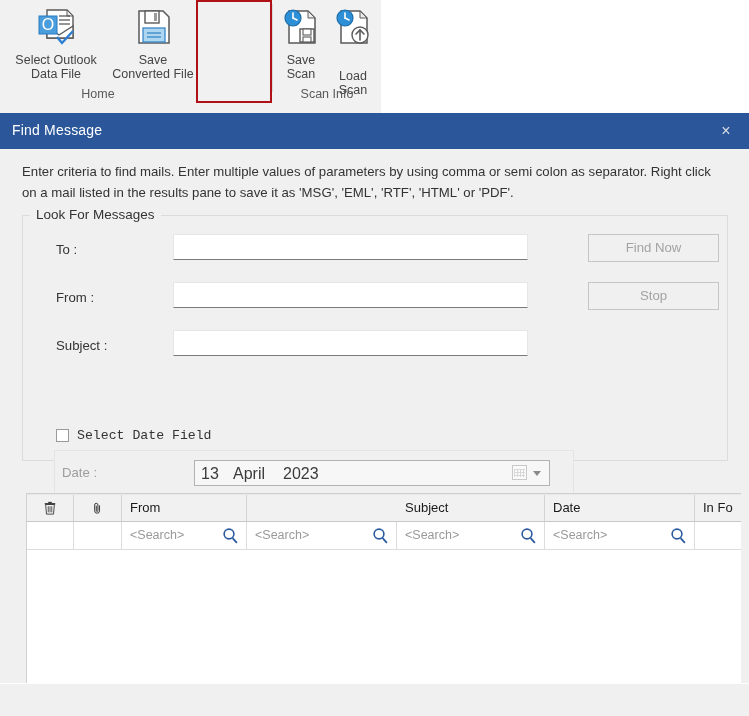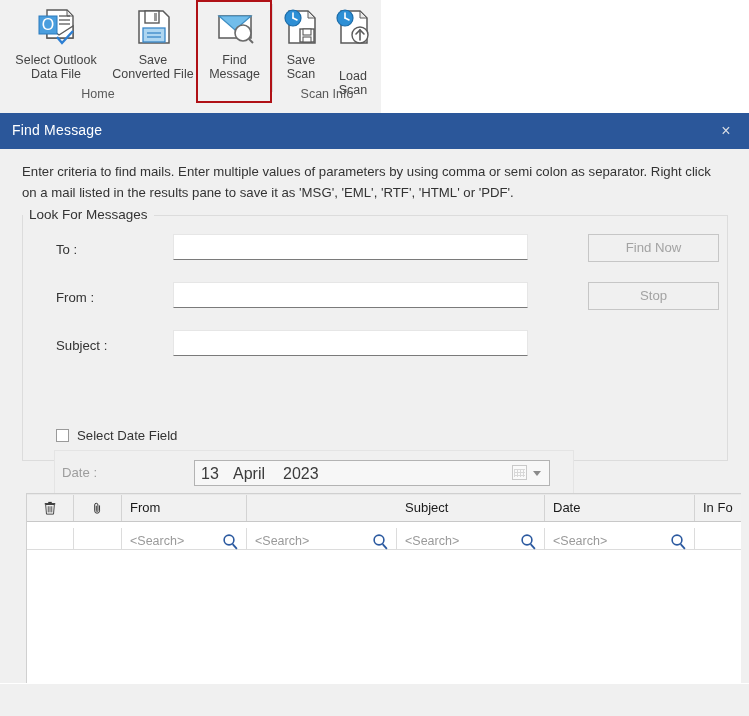--- a/index.html
+++ b/index.html
@@ -67,39 +67,39 @@
 
   
   .groupbox {
     position: absolute; left: 22px; top: 58px; width: 706px; height: 98px;
   }
   .gb-frame {
     position: absolute; left: 0; top: 8px; width: 706px; height: 246px;
     border: 1px solid #dcdcdc; box-sizing: border-box; background: transparent;
   }
   .gb-legend {
-    position: absolute; left: 1px; top: 0px; padding: 0 6px;
+    position: absolute; left: 8px; top: 0px; padding: 0 6px;
     background: #f0f0f0; font-size: 13.5px; color: #333;
   }
   .field-label {
     position: absolute; font-size: 13.2px; color: #333;
   }
   .field-input {
     position: absolute; width: 355px; height: 26px; background: #ffffff;
     border: 1px solid #e6e6e6; border-bottom: 1px solid #7a7a7a;
     box-sizing: border-box; font-family: "Liberation Sans", sans-serif;
     font-size: 13px; color: #222; padding: 0 5px; outline: none;
   }
   .btn {
     position: absolute; width: 131px; height: 28px; background: #f0f0f0;
     border: 1px solid #c6c6c6; box-sizing: border-box;
     font-family: "Liberation Sans", sans-serif; font-size: 13.2px;
     color: #a3a3a3; text-align: center; line-height: 26px; cursor: default;
   }
-  .chk-row { position: absolute; left: 34px; top: 221px; display: flex; align-items: center; }
+  .chk-row { position: absolute; left: 34px; top: 221px; display: flex; align-items: center; font-family: Liberation Mono, monospace; }
   .chk-box {
     width: 13px; height: 13px; background: #fff; border: 1px solid #9a9a9a;
     box-sizing: border-box; cursor: default;
   }
   .chk-label { margin-left: 8px; font-size: 13.2px; color: #333; }
 
   .date-panel {
     position: absolute; left: 32px; top: 243px; width: 520px; height: 46px;
     border: 1px solid #e4e4e4; box-sizing: border-box; background: #f0f0f0;
   }
@@ -142,21 +142,21 @@
     position: absolute; top: 0; height: 26px; line-height: 26px;
     font-size: 13px; color: #1a1a1a; padding-left: 8px; box-sizing: border-box;
     border-right: 1px solid #d3d3d3; overflow: hidden; white-space: nowrap;
   }
   .gh-cell.icon-cell { padding-left: 0; text-align: center; }
   .grid-filter {
     position: relative; height: 27px; background: #ffffff;
     border-bottom: 1px solid #dcdcdc;
   }
   .gf-cell {
-    position: absolute; top: 6px; height: 27px; line-height: 27px;
+    position: absolute; top: 0; height: 27px; line-height: 27px;
     box-sizing: border-box; border-right: 1px solid #dcdcdc; overflow: hidden; text-align: center;
   }
   .gf-text {
     position: absolute; left: 8px; top: 0; font-size: 12.5px; color: #9a9a9a;
   }
   .gf-search { position: absolute; right: 7px; top: 5px; width: 17px; height: 17px; }
   .grid-body { position: relative; height: 110px; background: #ffffff; }
   .grid-scroll-track {
     position: absolute; left: 0; bottom: 0; width: 721px; height: 22px;
     background: #f0f0f0; border-top: 1px solid #e4e4e4;
@@ -219,34 +219,20 @@
           </div>
           <div class="rb-label">Save
 Converted File</div>
         </div>
 
         <div class="rb-group-label">Home</div>
       </div>
 
       <div class="rb-group-sep" style="left:196px;"></div>
 
-      <div class="rb-group" style="left:197px; width:75px;">
-        <div class="rb-btn" style="left:0px; width:75px;">
-          <div class="rb-icon">
-            <svg viewBox="0 0 46 46" width="46" height="46">
-              <rect x="7" y="12" width="32" height="22" fill="#ffffff" stroke="#5a5a5a" stroke-width="1.5"></rect>
-              <path d="M7 12 H39 L23 26 Z" fill="#72bdea" stroke="#3f8fc4" stroke-width="1.2"></path>
-              <circle cx="31" cy="29" r="8" fill="#ffffff" stroke="#6a6a6a" stroke-width="1.6"></circle>
-              <line x1="37" y1="35" x2="41" y2="39" stroke="#6a6a6a" stroke-width="2"></line>
-            </svg>
-          </div>
-          <div class="rb-label">Find
-Message</div>
-        </div>
-      </div>
 
       <div class="rb-group-sep" style="left:272px;"></div>
 
       <div class="rb-group" style="left:273px; width:108px;">
         <div class="rb-btn" style="left:2px; width:52px;">
           <div class="rb-icon">
             <svg viewBox="0 0 46 46" width="46" height="46">
               <path d="M11 7 H30 L37 14 V39 H11 Z" fill="#ffffff" stroke="#5a5a5a" stroke-width="1.5"></path>
               <path d="M30 7 L37 14 H30 Z" fill="#ececec" stroke="#5a5a5a" stroke-width="1"></path>
               <circle cx="15" cy="14" r="8" fill="#2d8fd5" stroke="#1d6ca8" stroke-width="1.2"></circle>

